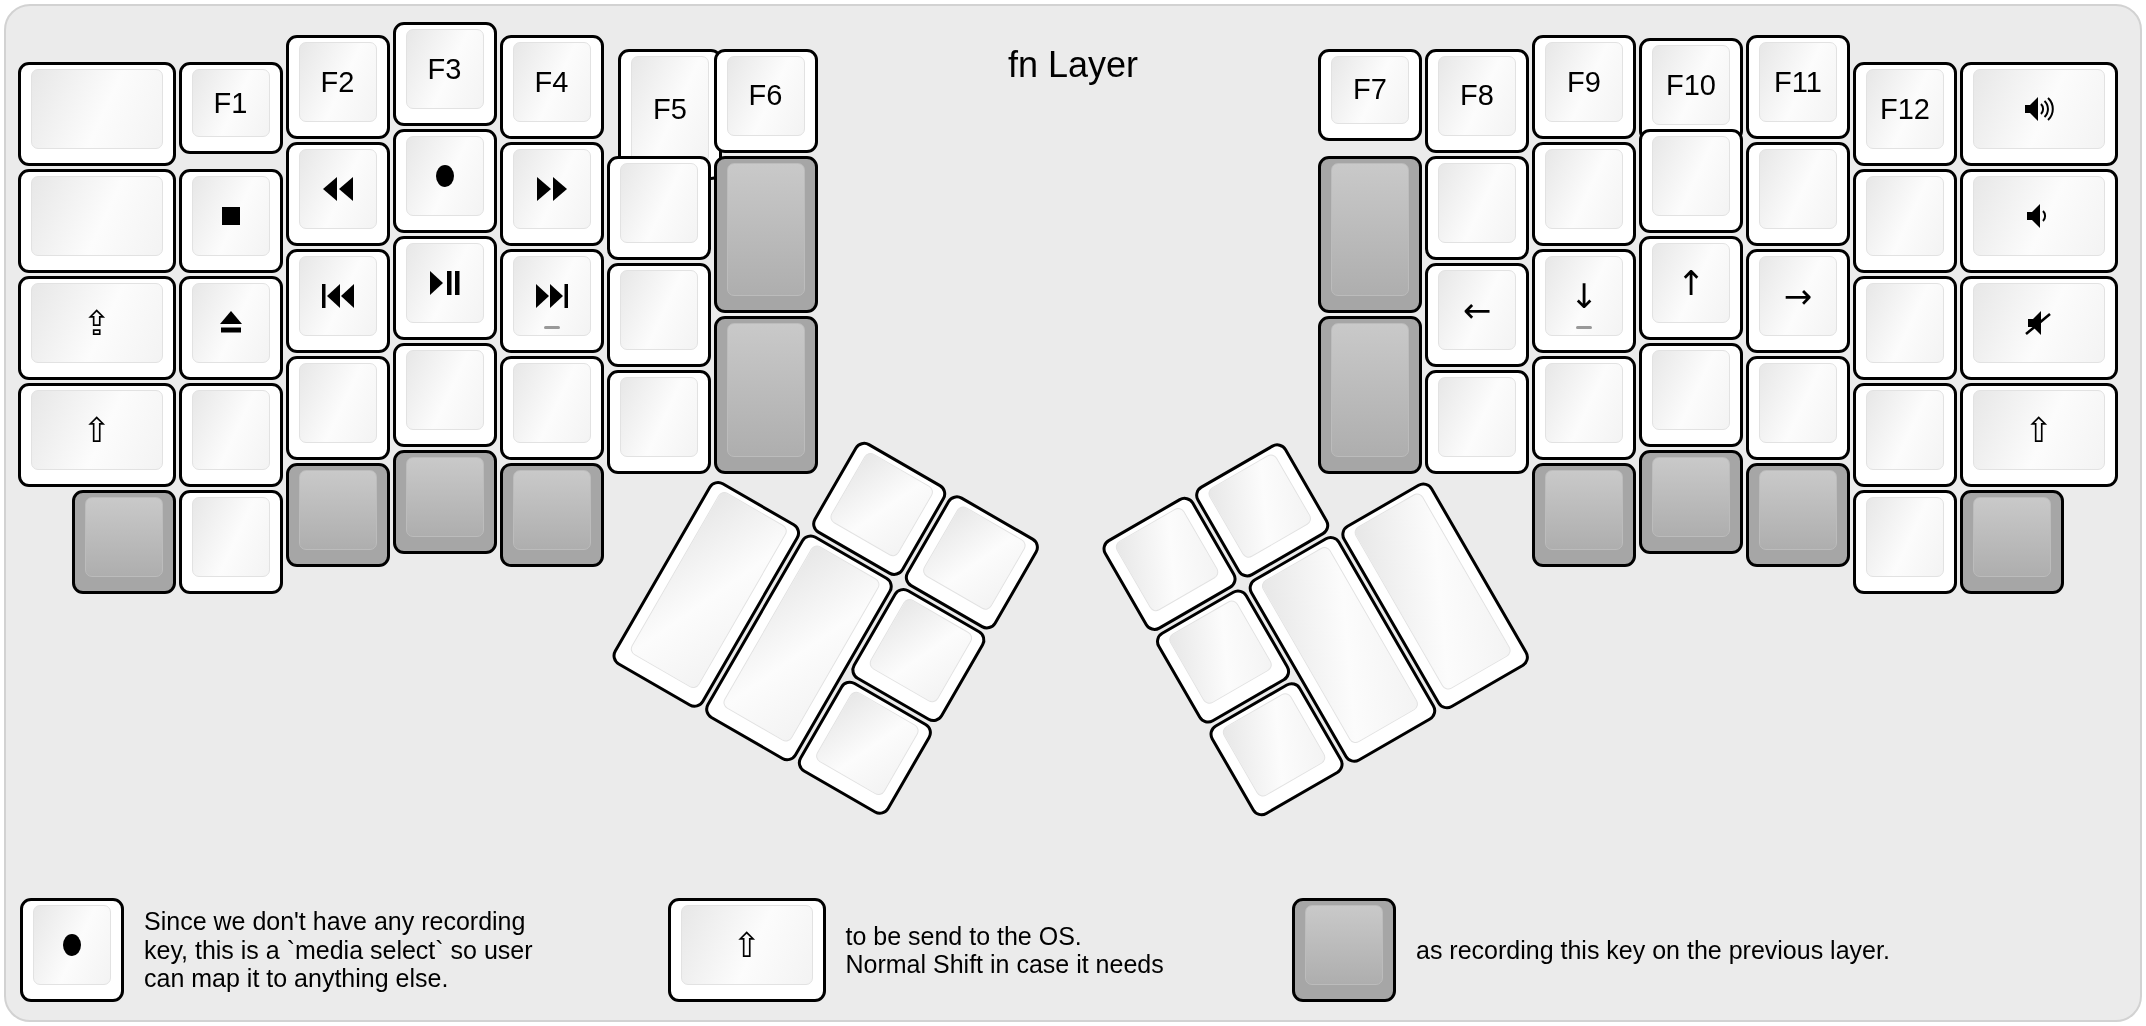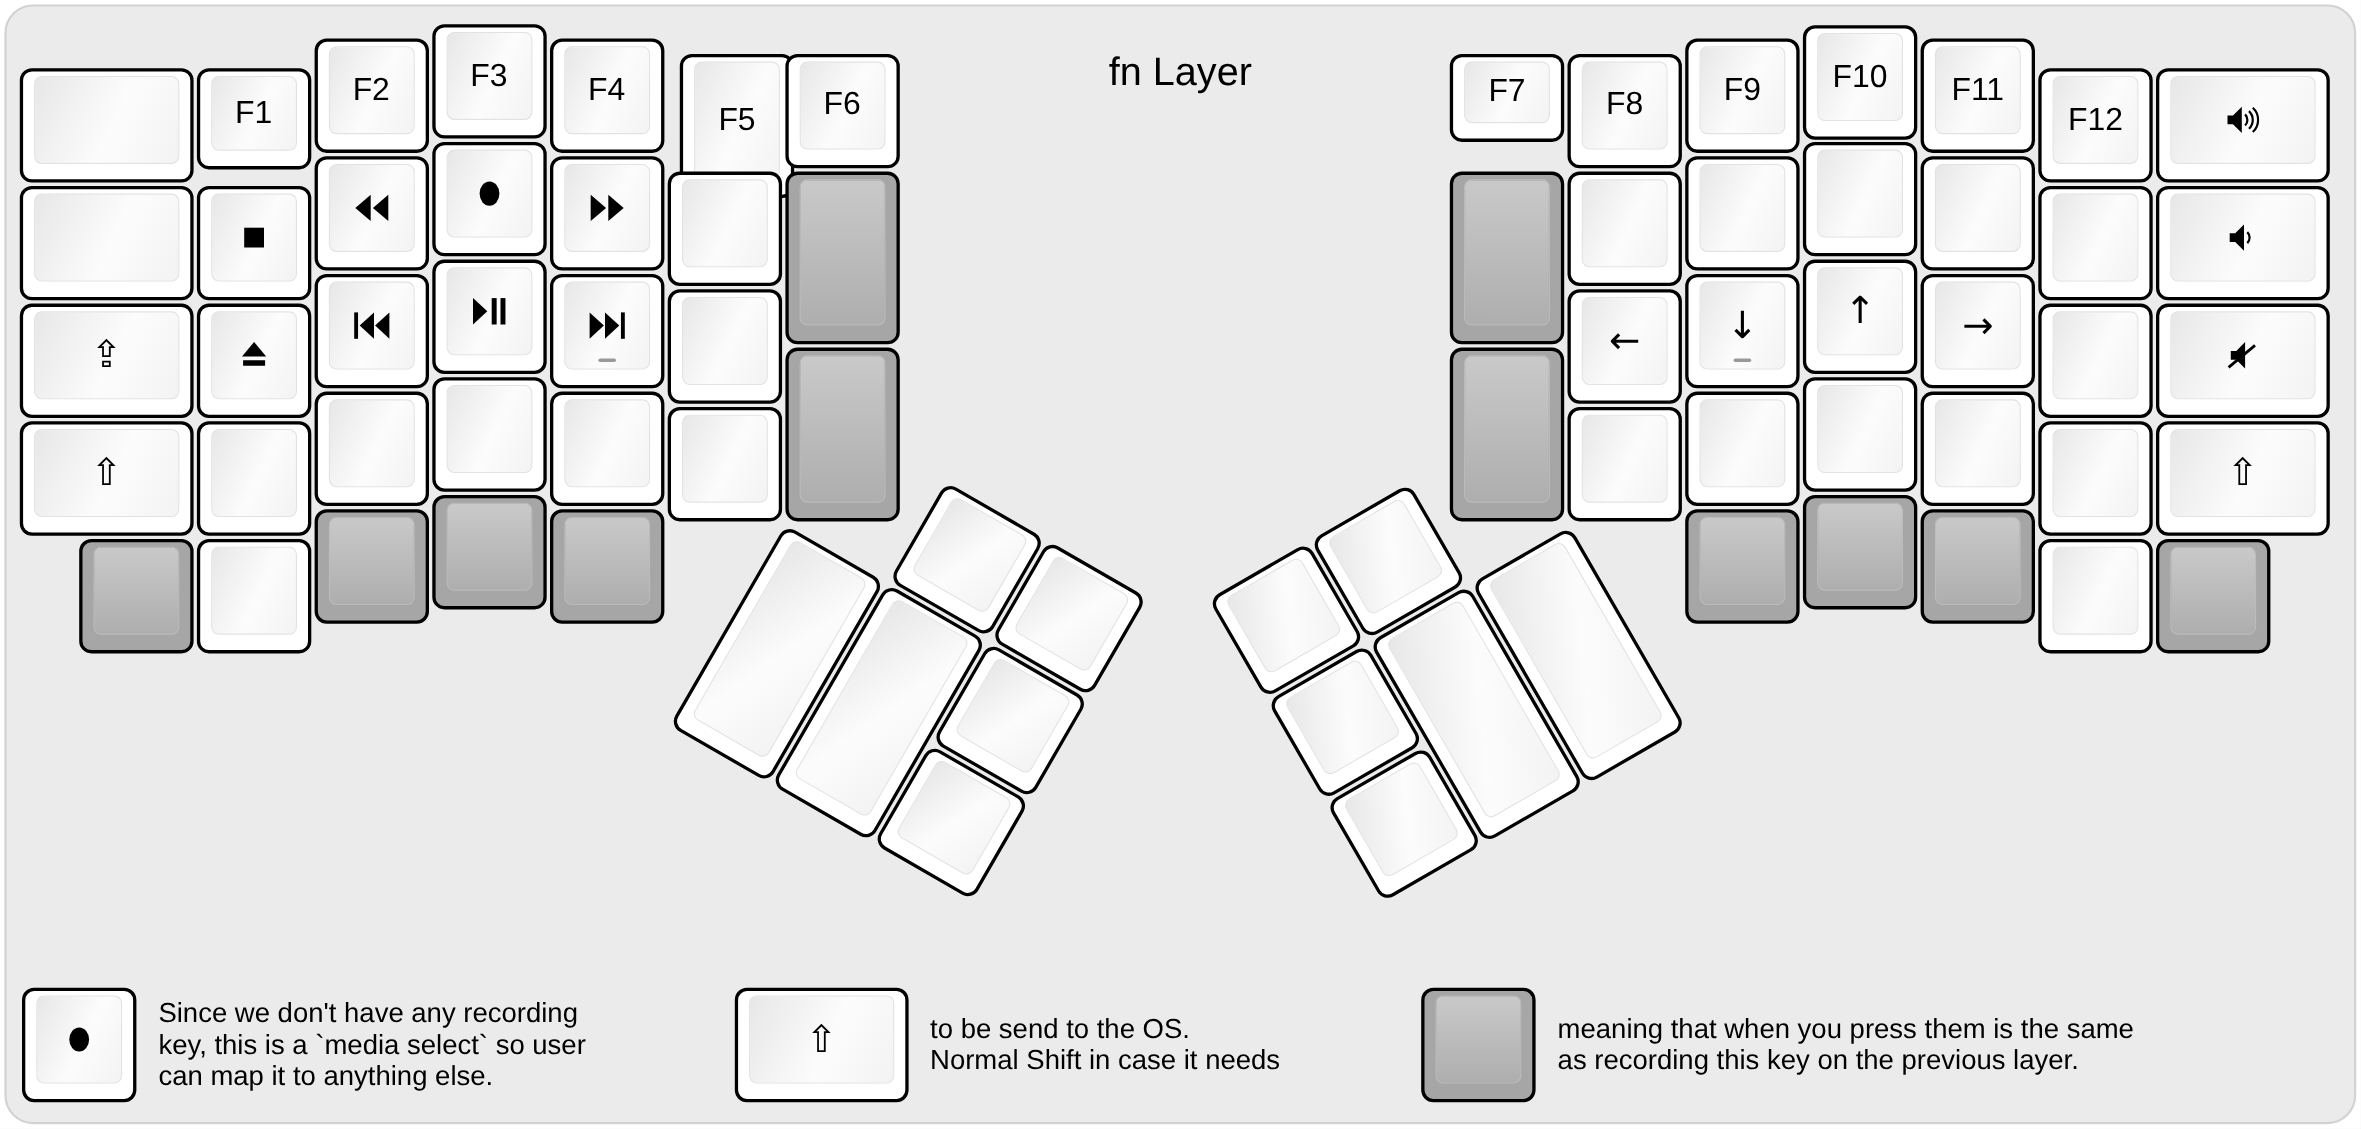--- a/index.html
+++ b/index.html
@@ -222,21 +222,21 @@
         <div class="key-top"></div>
       </div>
       <div class="key white" style="left: 214px; top: 0px; width: 104px; height: 104px;">
         <div class="key-top"></div>
       </div>
       <div class="key white" style="left: 214px; top: 107px; width: 104px; height: 104px;">
         <div class="key-top"></div>
       </div>
     </div>
     <div class="cluster" style="left: 1318px; top: 22px;">
-      <div class="key white" style="left: 0px; top: 26.75px; width: 104px; height: 80px; text-align: right;">
+      <div class="key white" style="left: 0px; top: 26.75px; width: 104px; height: 92px; text-align: right;">
         <div class="key-top">
           <span class="klabel">F7</span>
         </div>
       </div>
       <div class="key gray" style="left: 0px; top: 133.75px; width: 104px; height: 157.5px;">
         <div class="key-top"></div>
       </div>
       <div class="key gray" style="left: 0px; top: 294.25px; width: 104px; height: 157.5px;">
         <div class="key-top"></div>
       </div>
@@ -266,21 +266,21 @@
       </div>
       <div class="key white" style="left: 214px; top: 227.375px; width: 104px; height: 104px;">
         <div class="key-top">
           <span class="kglyph">↓</span>
           <span class="homing"></span>
         </div>
       </div>
       <div class="key white" style="left: 214px; top: 334.375px; width: 104px; height: 104px;">
         <div class="key-top"></div>
       </div>
-      <div class="key white" style="left: 321px; top: 1px; width: 104px; height: 104px; padding-left: 33px;">
+      <div class="key white" style="left: 321px; top: 16px; width: 104px; height: 104px; padding-left: 33px;">
         <div class="key-top">
           <span class="klabel">F10</span>
         </div>
       </div>
       <div class="key white" style="left: 321px; top: 107px; width: 104px; height: 104px;">
         <div class="key-top"></div>
       </div>
       <div class="key white" style="left: 321px; top: 214px; width: 104px; height: 104px;">
         <div class="key-top">
           <span class="kglyph">↑</span>
@@ -429,16 +429,15 @@
   </span>
 </div>
 
 <div class="legend-item" style="left:1292px;">
   <span class="legend-keyholder" style="width: 104px; height: 104px;">
       <div class="key gray" style="left: 0px; top: 0px; width: 104px; height: 104px;">
         <div class="key-top"></div>
       </div>
     </span>
   <span class="legend-text">
-    <div>meaning that when you press them is the same</div>
     <div>as recording this key on the previous layer.</div>
   </span>
 </div>
 
 </body></html>

